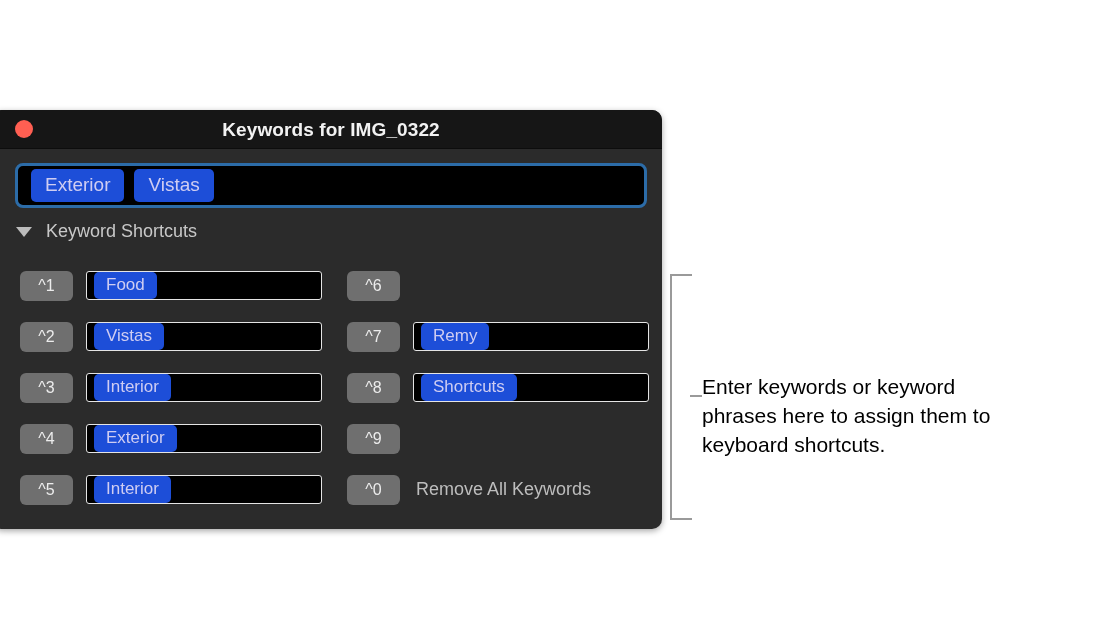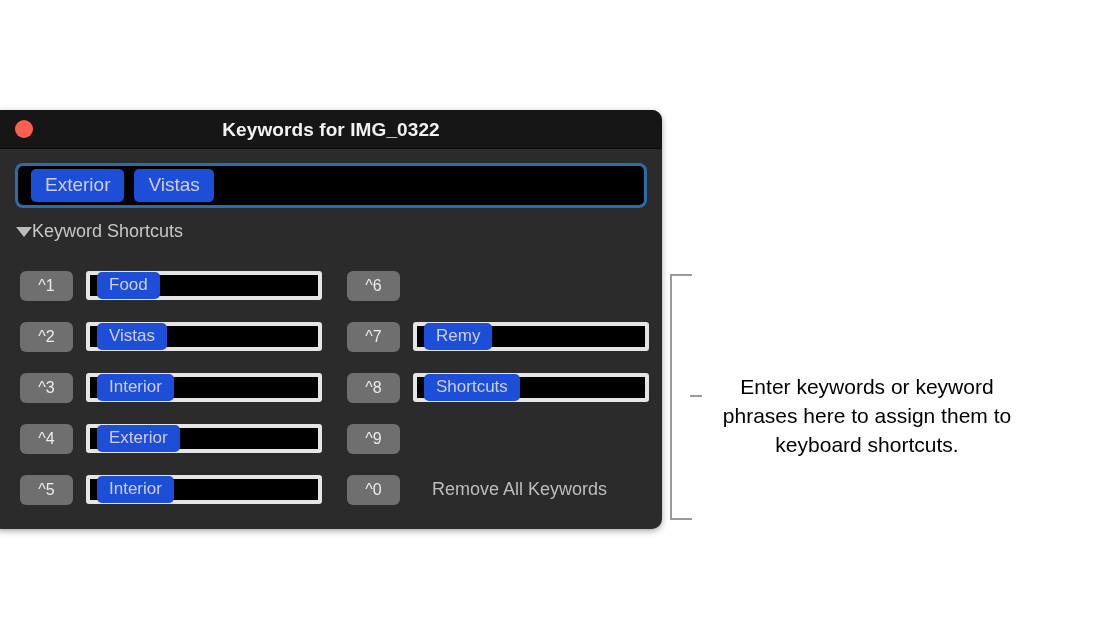--- a/index.html
+++ b/index.html
@@ -99,21 +99,21 @@
     white-space: nowrap;
   }
 
   
   #shortcuts-header {
     position: absolute;
     left: 24px;
     top: 111px;
     display: flex;
     align-items: center;
-    gap: 0;
+    gap: 14px;
   }
   #disclosure-triangle {
     width: 0; height: 0;
     border-left: 8px solid transparent;
     border-right: 8px solid transparent;
     border-top: 10px solid #bcbcbc;
   }
   #shortcuts-title {
     color: #c8c8c8;
     font-size: 18px;
@@ -144,33 +144,33 @@
     font-size: 16px;
     display: flex;
     align-items: center;
     justify-content: center;
   }
   .shortcut-field {
     margin-left: 13px;
     flex: 1 1 auto;
     height: 29px;
     background: #000000;
-    border: 4px solid #e5e5e5;
+    border: 1px solid #e5e5e5;
     border-radius: 3px;
     box-sizing: border-box;
     display: flex;
     align-items: center;
     padding-left: 7px;
   }
   .shortcut-field .token {
     font-size: 17px;
     padding: 4px 12px 6px 12px;
   }
   .plain-label {
-    margin-left: 32px;
+    margin-left: 16px;
     color: #bdbdbd;
     font-size: 18px;
   }
 
   
   #callout {
     position: absolute;
     left: 670px;
     top: 274px;
     width: 360px;
@@ -194,21 +194,20 @@
     border-top: 2px solid #9a9a9a;
   }
   #callout-text {
     position: absolute;
     left: 32px;
     top: 98px;
     width: 330px;
     color: #000000;
     font-size: 21px;
     line-height: 29px;
-    text-align: center;
   }
 </style>
 </head>
 <body>
 
 <div id="keywords-window">
 
   <div id="titlebar">
     <button id="close-button"></button>
     <div id="window-title">Keywords for IMG_0322</div>

